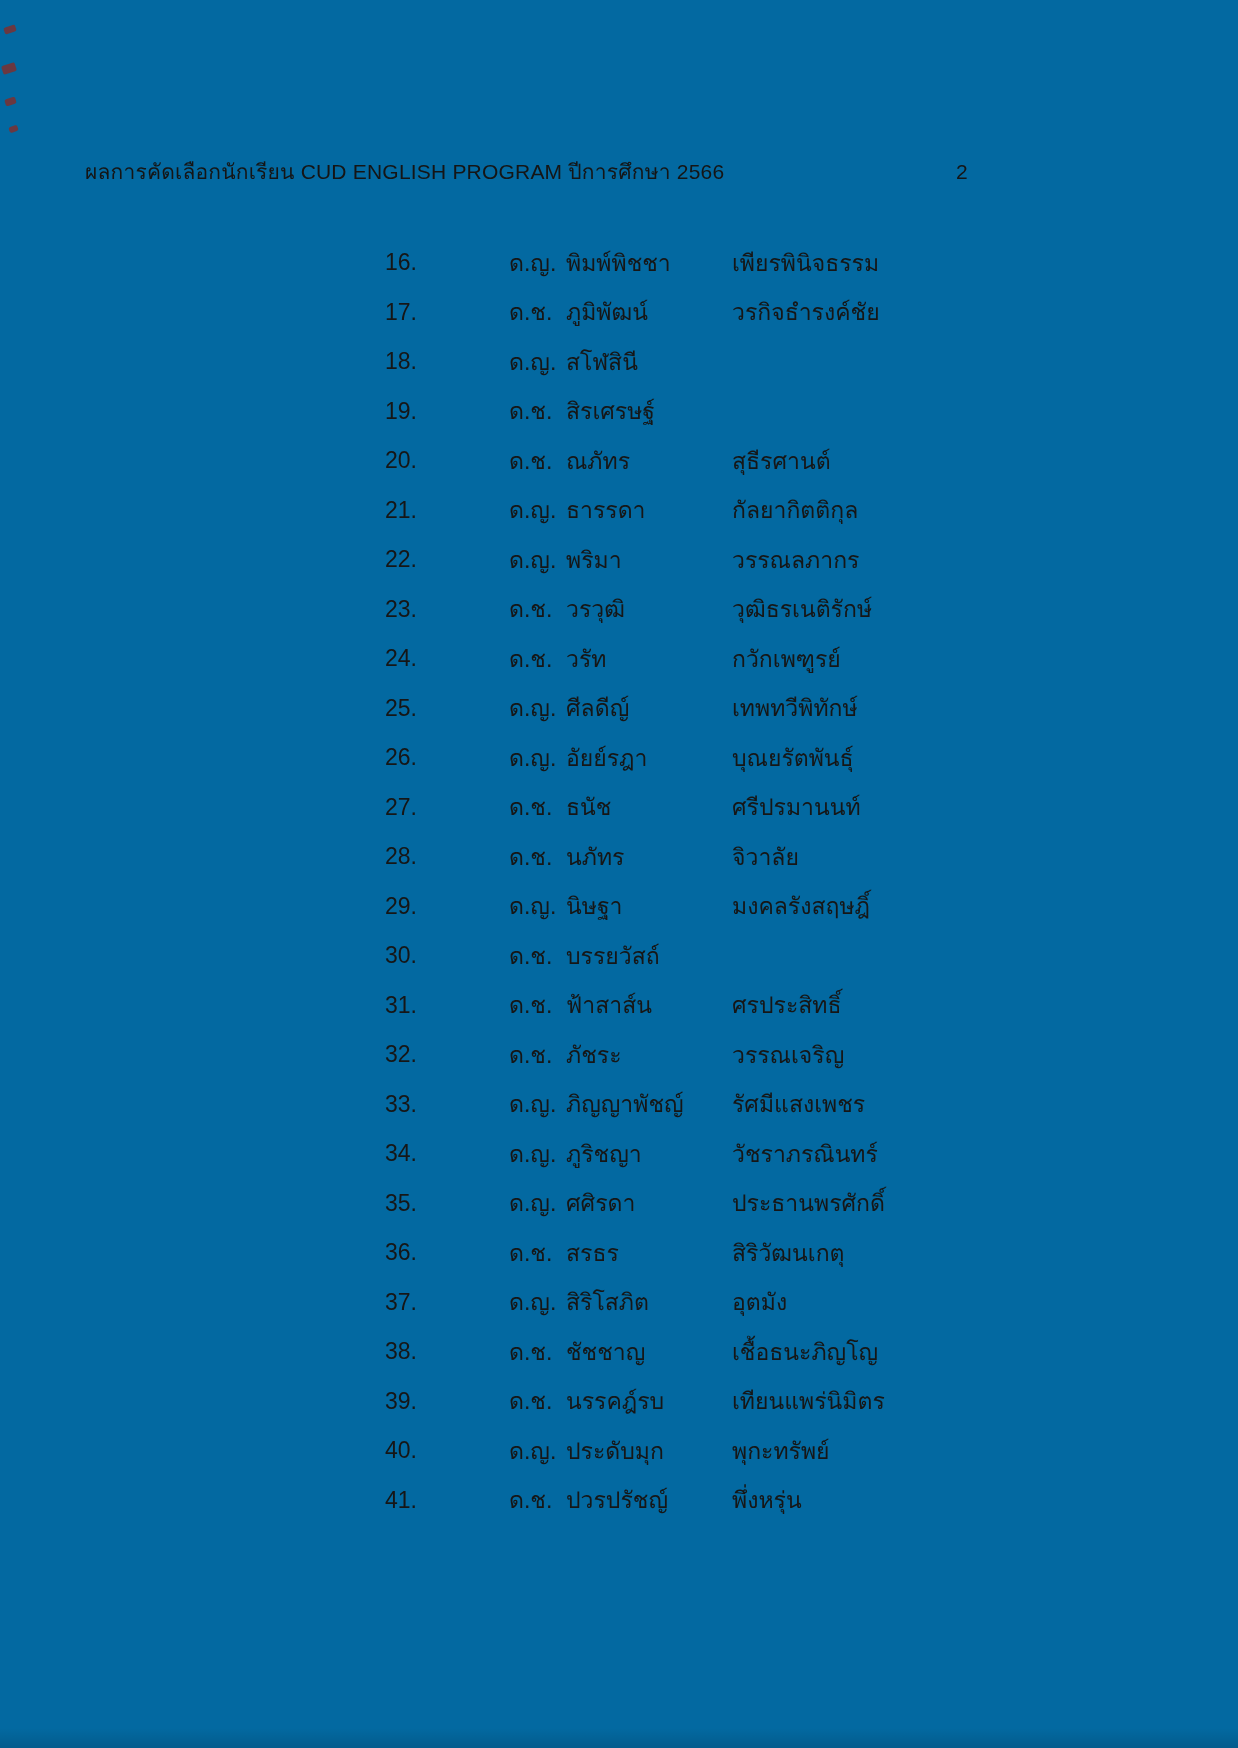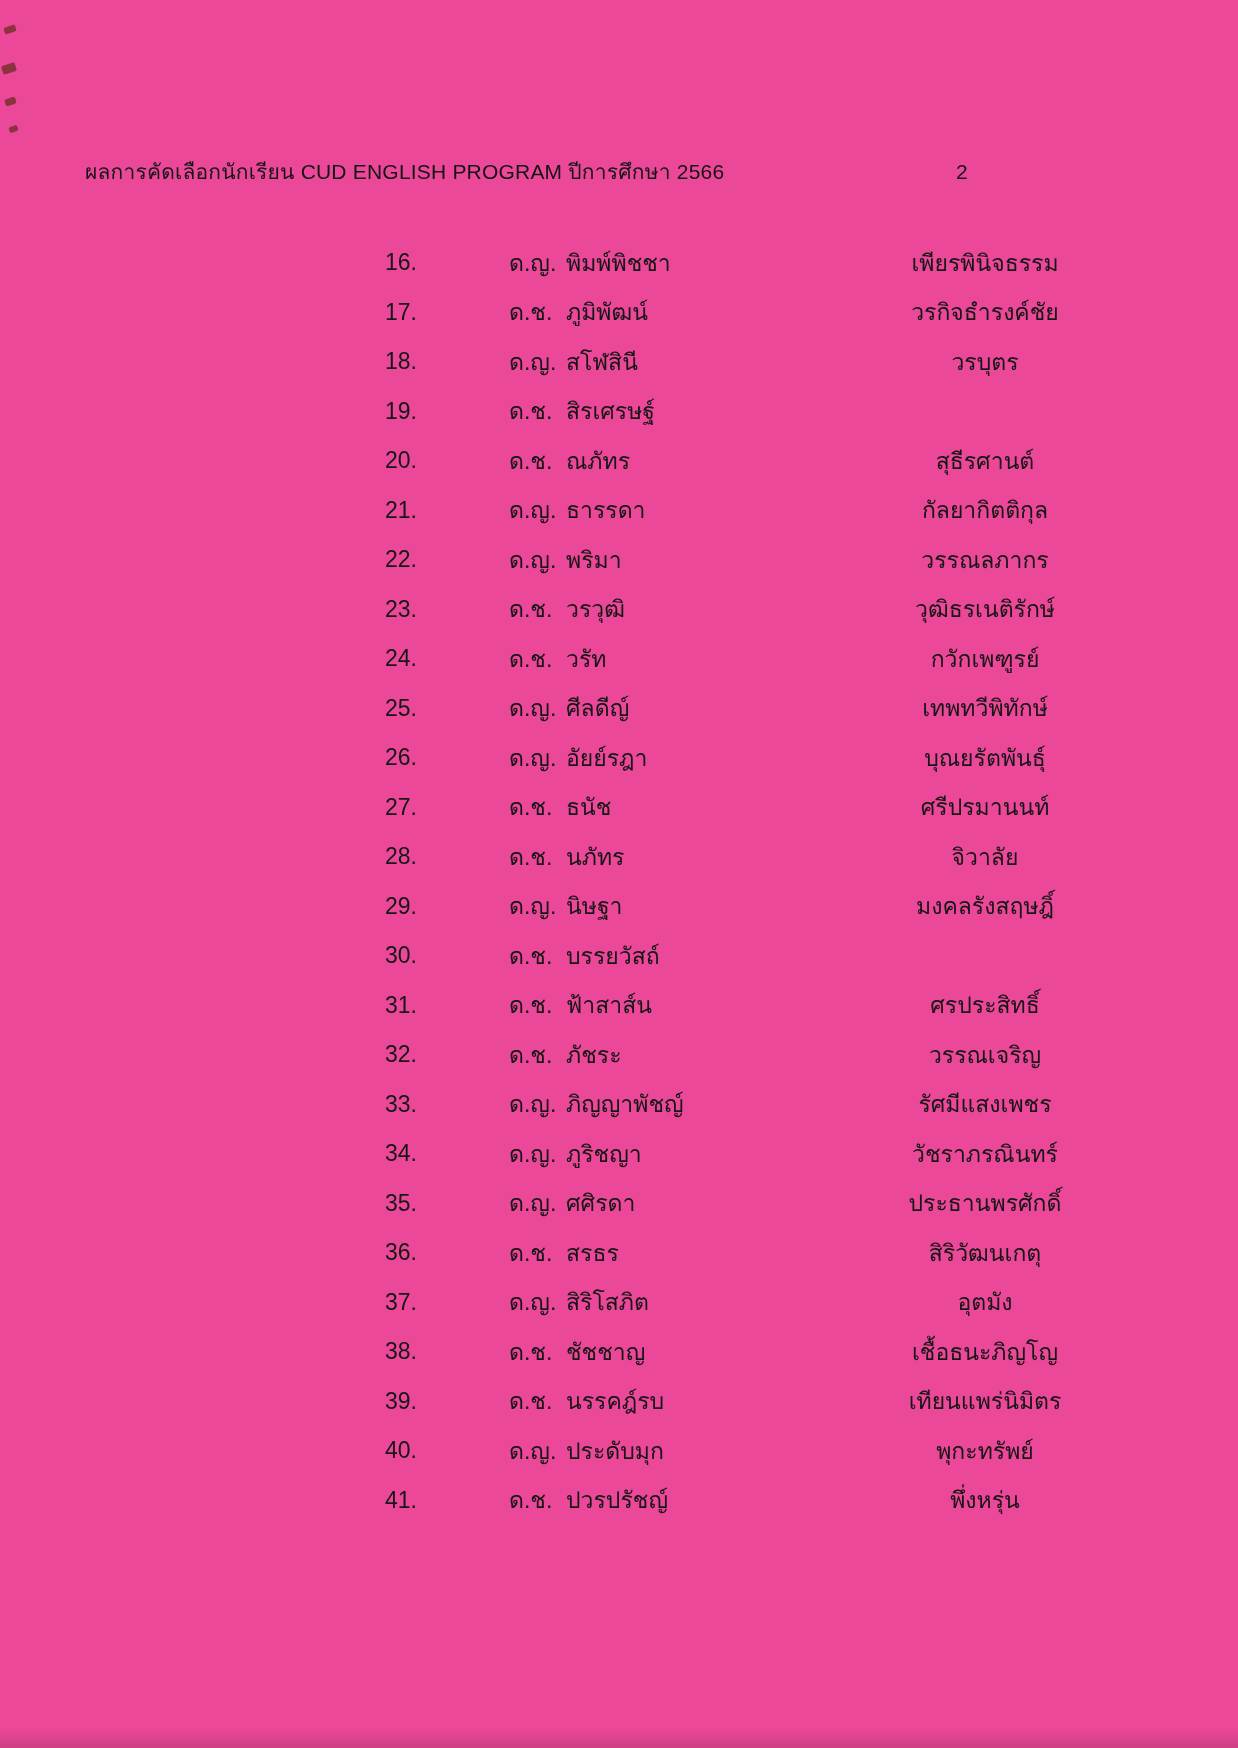--- a/index.html
+++ b/index.html
@@ -8,21 +8,21 @@
     width: 1238px;
     height: 1748px;
     font-family: "Liberation Sans", "DejaVu Sans", sans-serif;
     color: #1c1c1c;
     position: relative;
     overflow: hidden;
   }
   .page {
     position: absolute;
     inset: 0;
-    background: #ec4899;
+    background: #0369a1;
   }
   .doc-header {
     position: absolute;
     top: 155px;
     left: 85px;
     right: 85px;
     display: flex;
     justify-content: space-between;
     align-items: baseline;
     font-size: 21px;
@@ -52,21 +52,20 @@
   .col-title {
     width: 57px;
     margin-left: 92px;
   }
   .col-first {
     width: 166px;
     font-family: Liberation Serif, serif;
   }
   .col-last {
     flex: 1;
-    text-align: center;
   }
   .scan-mark {
     position: absolute;
     background: #7d3030;
     border-radius: 2px;
     transform: rotate(-18deg);
     opacity: 0.85;
   }
   .mark-1 { left: 4px;  top: 26px;  width: 12px; height: 7px; }
   .mark-2 { left: 2px;  top: 64px;  width: 14px; height: 9px; }
@@ -105,21 +104,20 @@
       <div class="row">
     <span class="col-no">17.</span>
     <span class="col-title">ด.ช.</span>
     <span class="col-first">ภูมิพัฒน์</span>
     <span class="col-last">วรกิจธำรงค์ชัย</span>
   </div>
       <div class="row">
     <span class="col-no">18.</span>
     <span class="col-title">ด.ญ.</span>
     <span class="col-first">สโฬสินี</span>
-    <span class="col-last">วรบุตร</span>
   </div>
       <div class="row">
     <span class="col-no">19.</span>
     <span class="col-title">ด.ช.</span>
     <span class="col-first">สิรเศรษฐ์</span>
   </div>
       <div class="row">
     <span class="col-no">20.</span>
     <span class="col-title">ด.ช.</span>
     <span class="col-first">ณภัทร</span>

